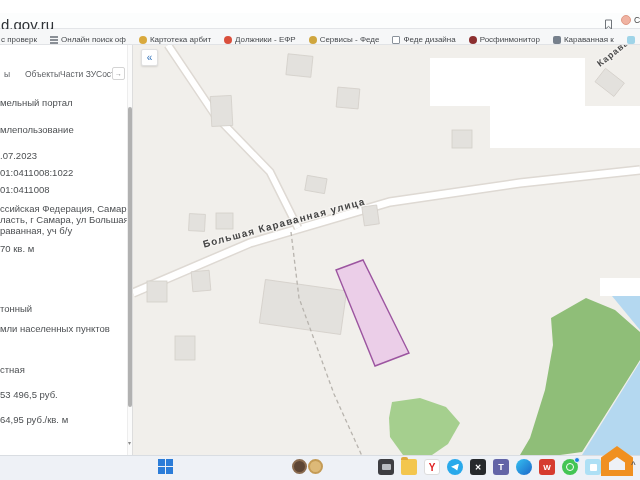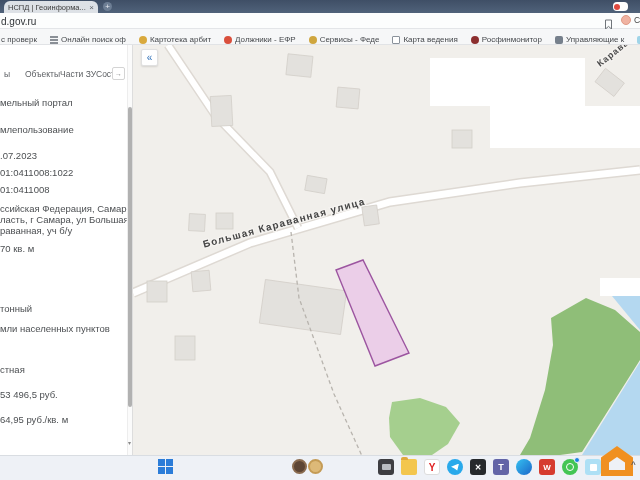--- a/index.html
+++ b/index.html
@@ -17,21 +17,21 @@
   .newtab { position:absolute; left:103px; top:2px; width:9px; height:9px; border-radius:50%;
     background:#6d7e94; color:#e8ecf2; font-size:8px; line-height:9px; text-align:center; }
   .winpill { position:absolute; right:12px; top:2px; width:15px; height:9px; background:#fff;
     border-radius:4px; }
   .winpill i { position:absolute; left:1px; top:1.5px; width:6px; height:6px; border-radius:50%;
     background:#e04a3f; }
 
   
   .addrbar { position:absolute; left:0; top:13px; width:640px; height:16px; background:#fcfdfd;
     border-bottom:1px solid #e3e5e8; }
-  .url { position:absolute; left:1px; top:3px; font-size:10px; color:#2f3337; }
+  .url { position:absolute; left:1px; top:3px; font-size:15px; color:#2f3337; }
   .pagetitle { position:absolute; left:229px; top:3px; font-size:9.5px; color:#24272b; }
   .flagicon { position:absolute; left:604px; top:3px; }
   .profchip { position:absolute; left:621px; top:2px; display:flex; align-items:center; }
   .profchip .pc-circle { width:10px; height:10px; border-radius:50%; background:#f0b3a2;
     border:1px solid #e09a86; }
   .profchip .pc-letter { font-size:8.5px; color:#444; margin-left:3px; }
 
   
   .bookbar { position:absolute; left:0; top:29px; width:640px; height:16px; background:#f6f7f8;
     border-bottom:1px solid #e1e3e6; display:flex; align-items:flex-end; gap:13px;
@@ -90,30 +90,20 @@
     clip-path:polygon(50% 0,100% 38%,100% 100%,0 100%,0 38%); }
   .house .h-inner { position:absolute; left:8px; right:8px; top:11px; bottom:6px; background:#eef1f6;
     clip-path:polygon(50% 0,100% 42%,100% 100%,0 100%,0 42%); }
   .tray-chevron { position:absolute; left:631px; top:460px; font-size:8px; color:#5a5a5a; font-weight:bold; }
 </style>
 </head>
 <body>
 
 <div id="screen">
 
-  <div class="tabstrip">
-    <div class="tab">
-      <span class="t-title">НСПД | Геоинформа...</span>
-      <span class="t-close">×</span>
-    </div>
-    <div class="newtab">+</div>
-    <div class="winpill">
-        <i></i>
-      </div>
-  </div>
 
   <div class="addrbar">
     <span class="url">d.gov.ru</span>
     <span class="flagicon">
       <svg width="9" height="11" viewBox="0 0 9 11">
           <path d="M1.5 1 h6 v9 l-3-2.6 -3 2.6 Z" fill="none" stroke="#70757a" stroke-width="1"></path>
         </svg>
     </span>
     <span class="profchip">
       <span class="pc-circle"></span>
@@ -136,29 +126,29 @@
     <span class="bm">
       <span class="bmi round" style="background:#d94f3c"></span>
       <span>Должники - ЕФР</span>
       </span>
     <span class="bm">
       <span class="bmi round" style="background:#cfa63e"></span>
       <span>Сервисы - Феде</span>
       </span>
     <span class="bm">
       <span class="bmi doc"></span>
-      <span>Карта ведения</span>
+      <span>Феде дизайна</span>
       </span>
     <span class="bm">
       <span class="bmi round" style="background:#8c2f2f"></span>
       <span>Росфинмонитор</span>
       </span>
     <span class="bm">
       <span class="bmi" style="background:#76808c"></span>
-      <span>Управляющие к</span>
+      <span>Караванная к</span>
       </span>
     <span class="bm">
       <span class="bmi" style="background:#9fd4e8"></span>
       </span>
 
   </div>
 
   <div class="panel">
     <div class="ptabs">
       <span class="ptab" style="left:4px">ы</span>

